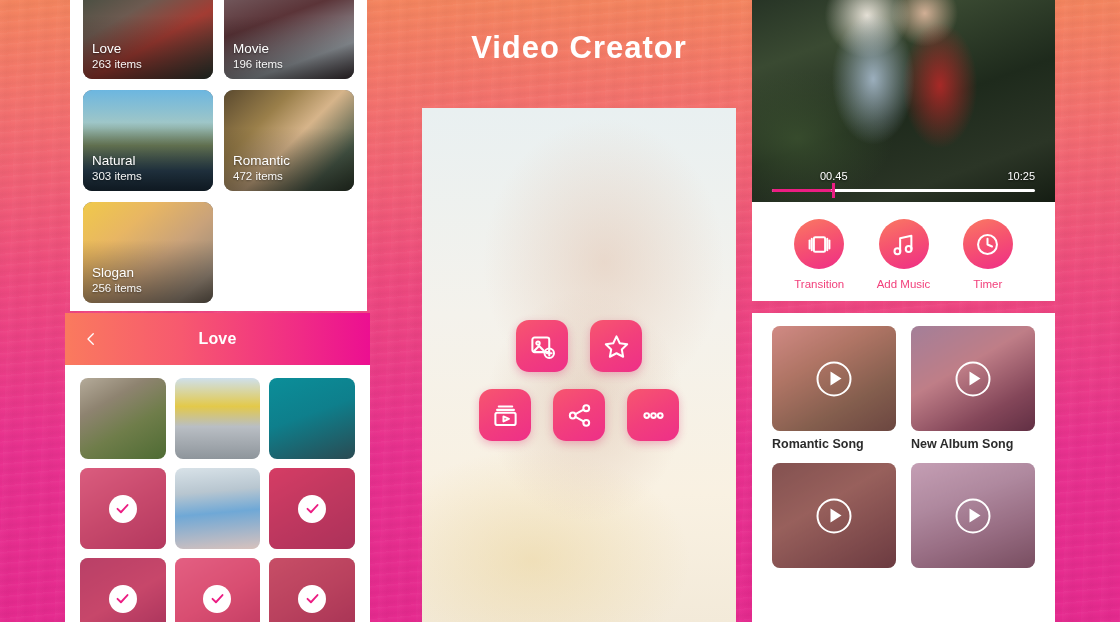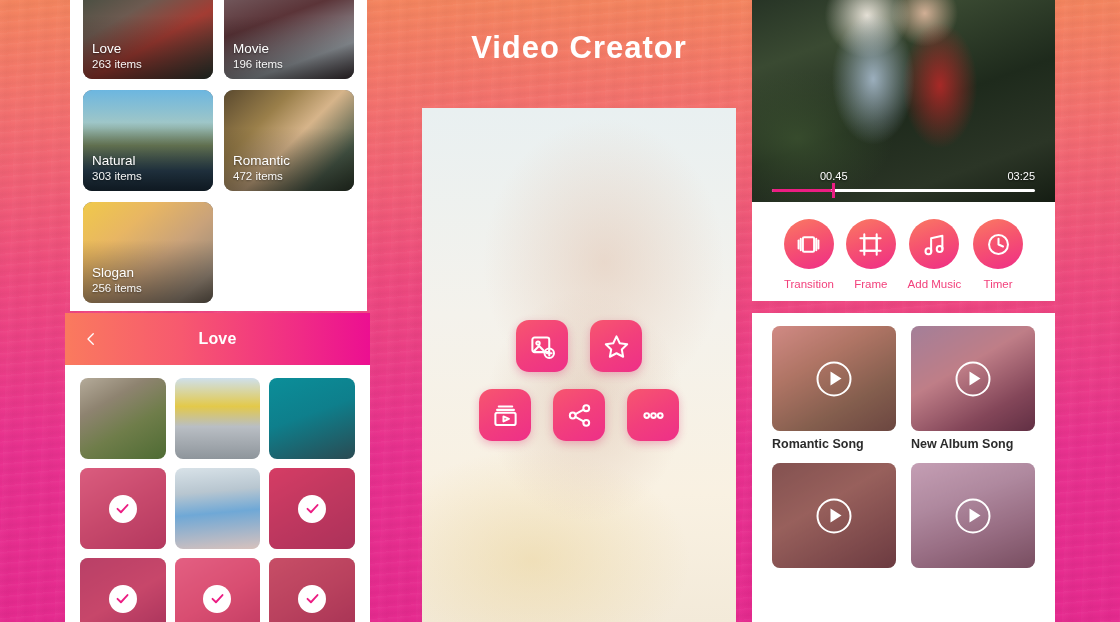--- a/index.html
+++ b/index.html
@@ -323,52 +323,40 @@
     </div>
   </div>
 </div>
 
 <div class="panel" id="panel-player">
   <div class="video-area">
     <div class="couple"></div>
     <div class="timeline">
       <div class="time-row">
         <span>00.45</span>
-        <span>03:25</span>
+        <span>10:25</span>
       </div>
       <div class="track">
         <div class="fill" style="width: 23%;"></div>
         <div class="knob" style="left: 23%;"></div>
       </div>
     </div>
   </div>
   <div class="player-tools" id="player-tools">
       <div class="ptool">
         <div class="circ">
           <svg viewBox="0 0 24 24" class="icon-w">
             <rect x="7" y="5.5" width="10" height="13" rx="1.2"></rect>
             <line x1="3.2" y1="8.5" x2="3.2" y2="15.5"></line>
             <line x1="5.1" y1="7" x2="5.1" y2="17"></line>
             <line x1="18.9" y1="7" x2="18.9" y2="17"></line>
             <line x1="20.8" y1="8.5" x2="20.8" y2="15.5"></line>
           </svg>
         </div>
         <div class="lbl">Transition</div>
-      </div>
-      <div class="ptool">
-        <div class="circ">
-          <svg viewBox="0 0 24 24" class="icon-w">
-            <rect x="6.5" y="6.5" width="11" height="11"></rect>
-            <line x1="3" y1="6.5" x2="21" y2="6.5"></line>
-            <line x1="3" y1="17.5" x2="21" y2="17.5"></line>
-            <line x1="6.5" y1="3" x2="6.5" y2="21"></line>
-            <line x1="17.5" y1="3" x2="17.5" y2="21"></line>
-          </svg>
-        </div>
-        <div class="lbl">Frame</div>
       </div>
       <div class="ptool">
         <div class="circ">
           <svg viewBox="0 0 24 24" class="icon-w">
             <path d="M9 18V6.5l10-2.2V16"></path>
             <circle cx="6.6" cy="18" r="2.6"></circle>
             <circle cx="16.6" cy="16" r="2.6"></circle>
           </svg>
         </div>
         <div class="lbl">Add Music</div>

